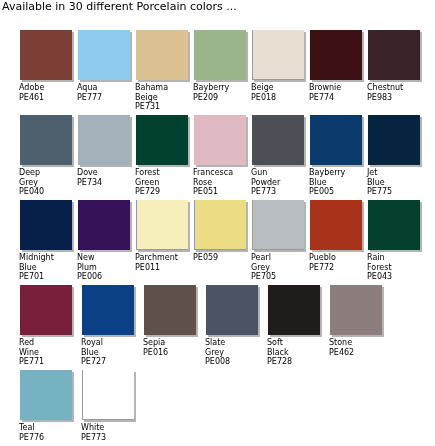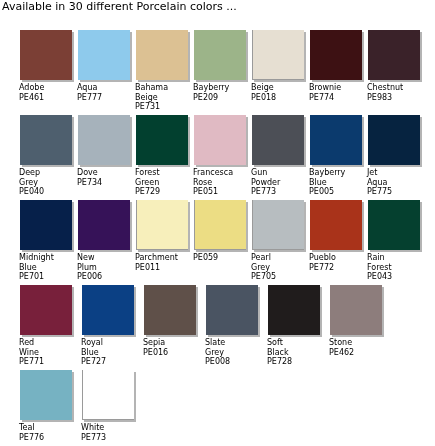--- a/index.html
+++ b/index.html
@@ -202,21 +202,21 @@
 Blue</span>
           <span class="code">PE005</span>
         </div>
       </div>
       <div class="swatch-cell">
         <div class="chip-wrap">
           <div class="chip" style="background: rgb(6, 35, 64);"></div>
         </div>
         <div class="swatch-label">
           <span class="nm">Jet
-Aqua</span>
+Blue</span>
           <span class="code">PE775</span>
         </div>
       </div>
     </div>
     <div class="swatch-row">
       <div class="swatch-cell">
         <div class="chip-wrap">
           <div class="chip" style="background: rgb(6, 32, 74);"></div>
         </div>
         <div class="swatch-label">

